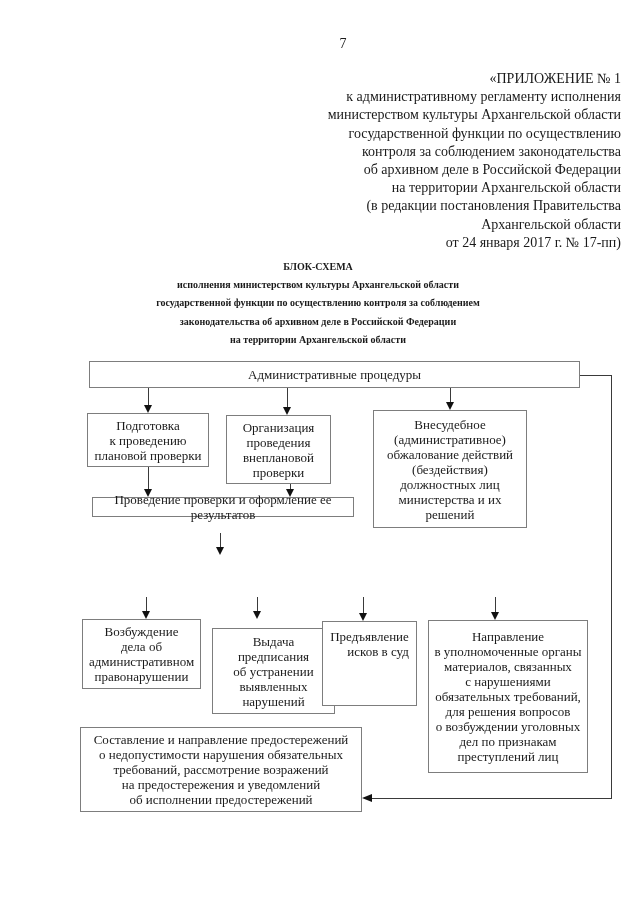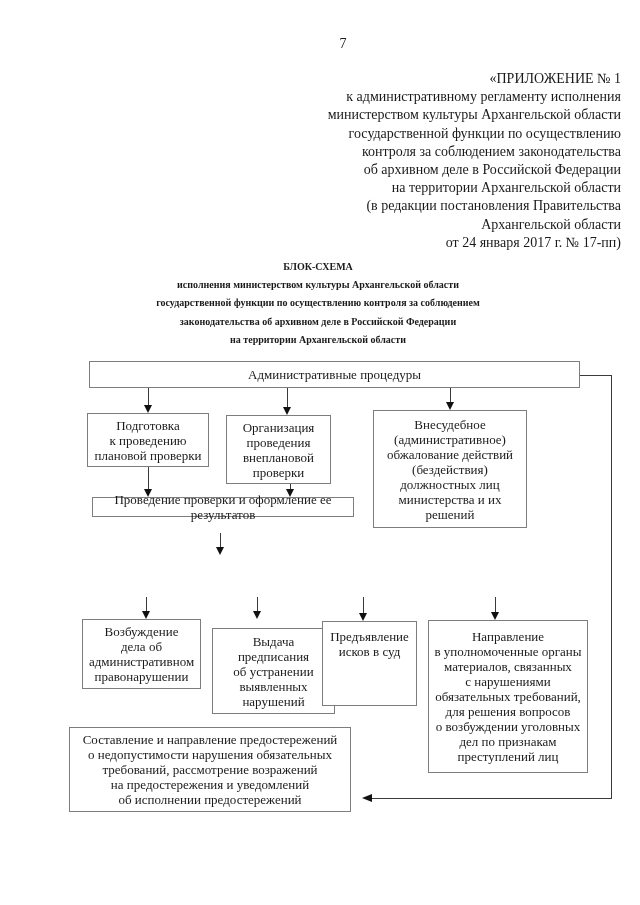--- a/index.html
+++ b/index.html
@@ -93,34 +93,34 @@
 дела об
 административном
 правонарушении</div>
 
   <div class="node" style="left:212px;top:628px;width:123px;height:86px;">Выдача
 предписания
 об устранении
 выявленных
 нарушений</div>
 
-  <div class="node top-align" style="left:322px;top:621px;width:95px;height:85px;">Предъявление
+  <div class="node top-align" style="left:322px;top:621px;width:95px;height:85px;text-align:right;">Предъявление
 исков в суд</div>
 
   <div class="node" style="left:428px;top:620px;width:160px;height:153px;">Направление
 в уполномоченные органы
 материалов, связанных
 с нарушениями
 обязательных требований,
 для решения вопросов
 о возбуждении уголовных
 дел по признакам
 преступлений лиц</div>
 
-  <div class="node" style="left:69px;top:727px;width:282px;height:85px;">Составление и направление предостережений
+  <div class="node" style="left:80px;top:727px;width:282px;height:85px;">Составление и направление предостережений
 о недопустимости нарушения обязательных
 требований, рассмотрение возражений
 на предостережения и уведомлений
 об исполнении предостережений</div>
 
   <div class="varrow" style="left:143.5px;top:388px;height:25px;">
       <i class="shaft"></i>
       <i class="head"></i>
     </div>
   <div class="varrow" style="left:282.5px;top:388px;height:27px;">

